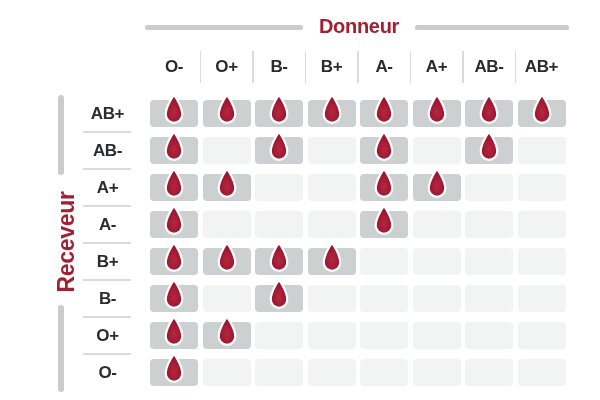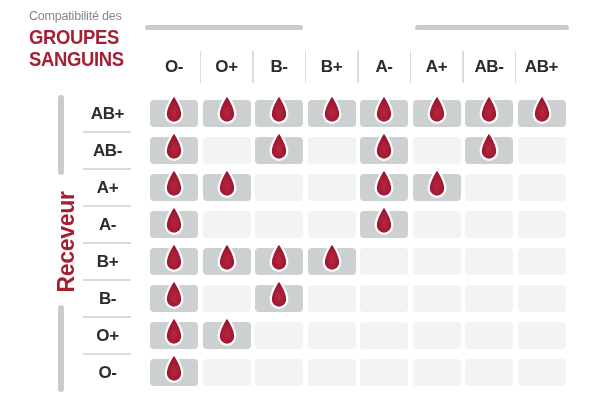--- a/index.html
+++ b/index.html
@@ -80,27 +80,23 @@
   <svg width="0" height="0" style="position:absolute" aria-hidden="true">
     <defs>
       <radialGradient id="dropGrad" cx="0.5" cy="0.62" r="0.62">
         <stop offset="0" style="stop-color:var(--drop-light,#b62641)"></stop>
         <stop offset="0.72" style="stop-color:var(--drop-main,#9c152e)"></stop>
         <stop offset="1" style="stop-color:var(--drop-dark,#8c1126)"></stop>
       </radialGradient>
     </defs>
   </svg>
 
-  <div class="title-block">
-    <div class="title-eyebrow">Compatibilité des</div>
-    <div class="title-line">GROUPES</div>
-    <div class="title-line">SANGUINS</div>
-  </div>
 
   <span class="h-bar left"></span>
+  <div class="donor-axis-label">Donneur</div>
   <span class="h-bar right"></span>
 
   <span class="v-bar top"></span>
   <div class="receiver-axis-label">Receveur</div>
   <span class="v-bar bottom"></span>
 
   <div id="donor-headers">
       <span class="col-label" style="left: 150px; width: 48px;">O-</span>
       <span class="col-label" style="left: 202.5px; width: 48px;">O+</span>
       <i class="col-sep" style="left: 199.5px;"></i>

